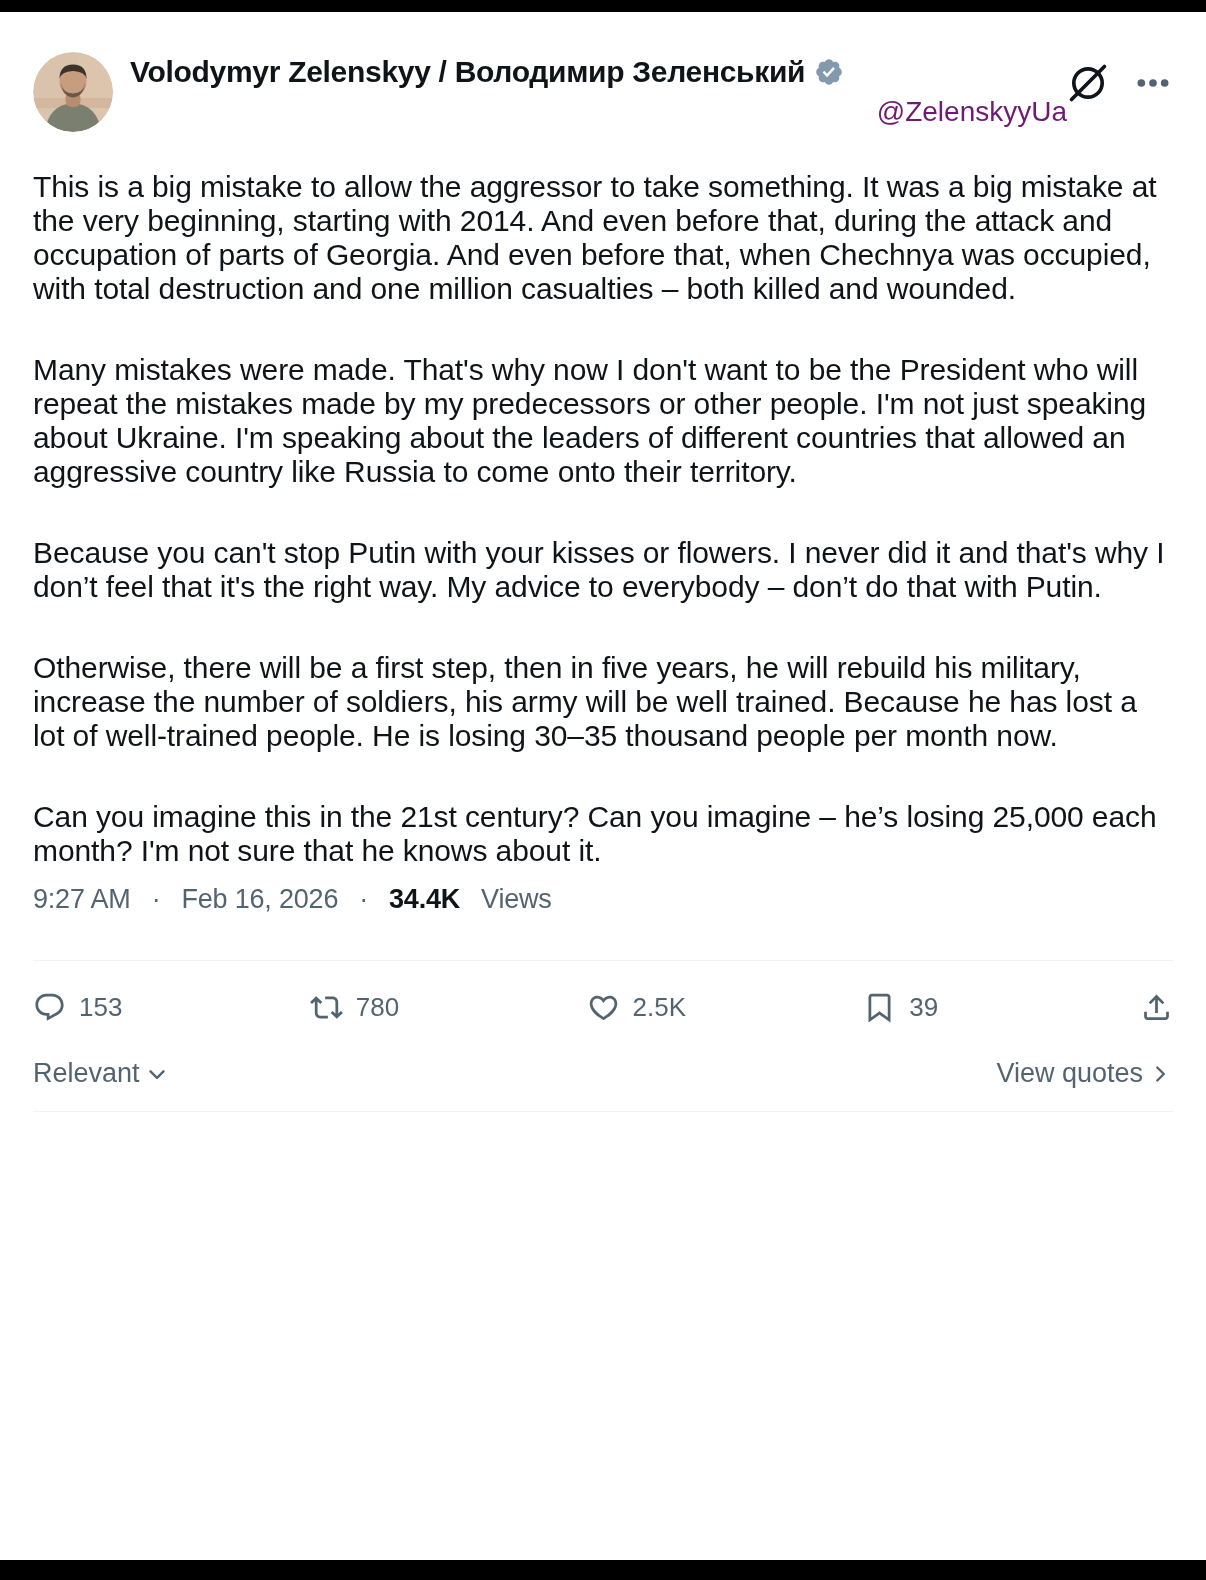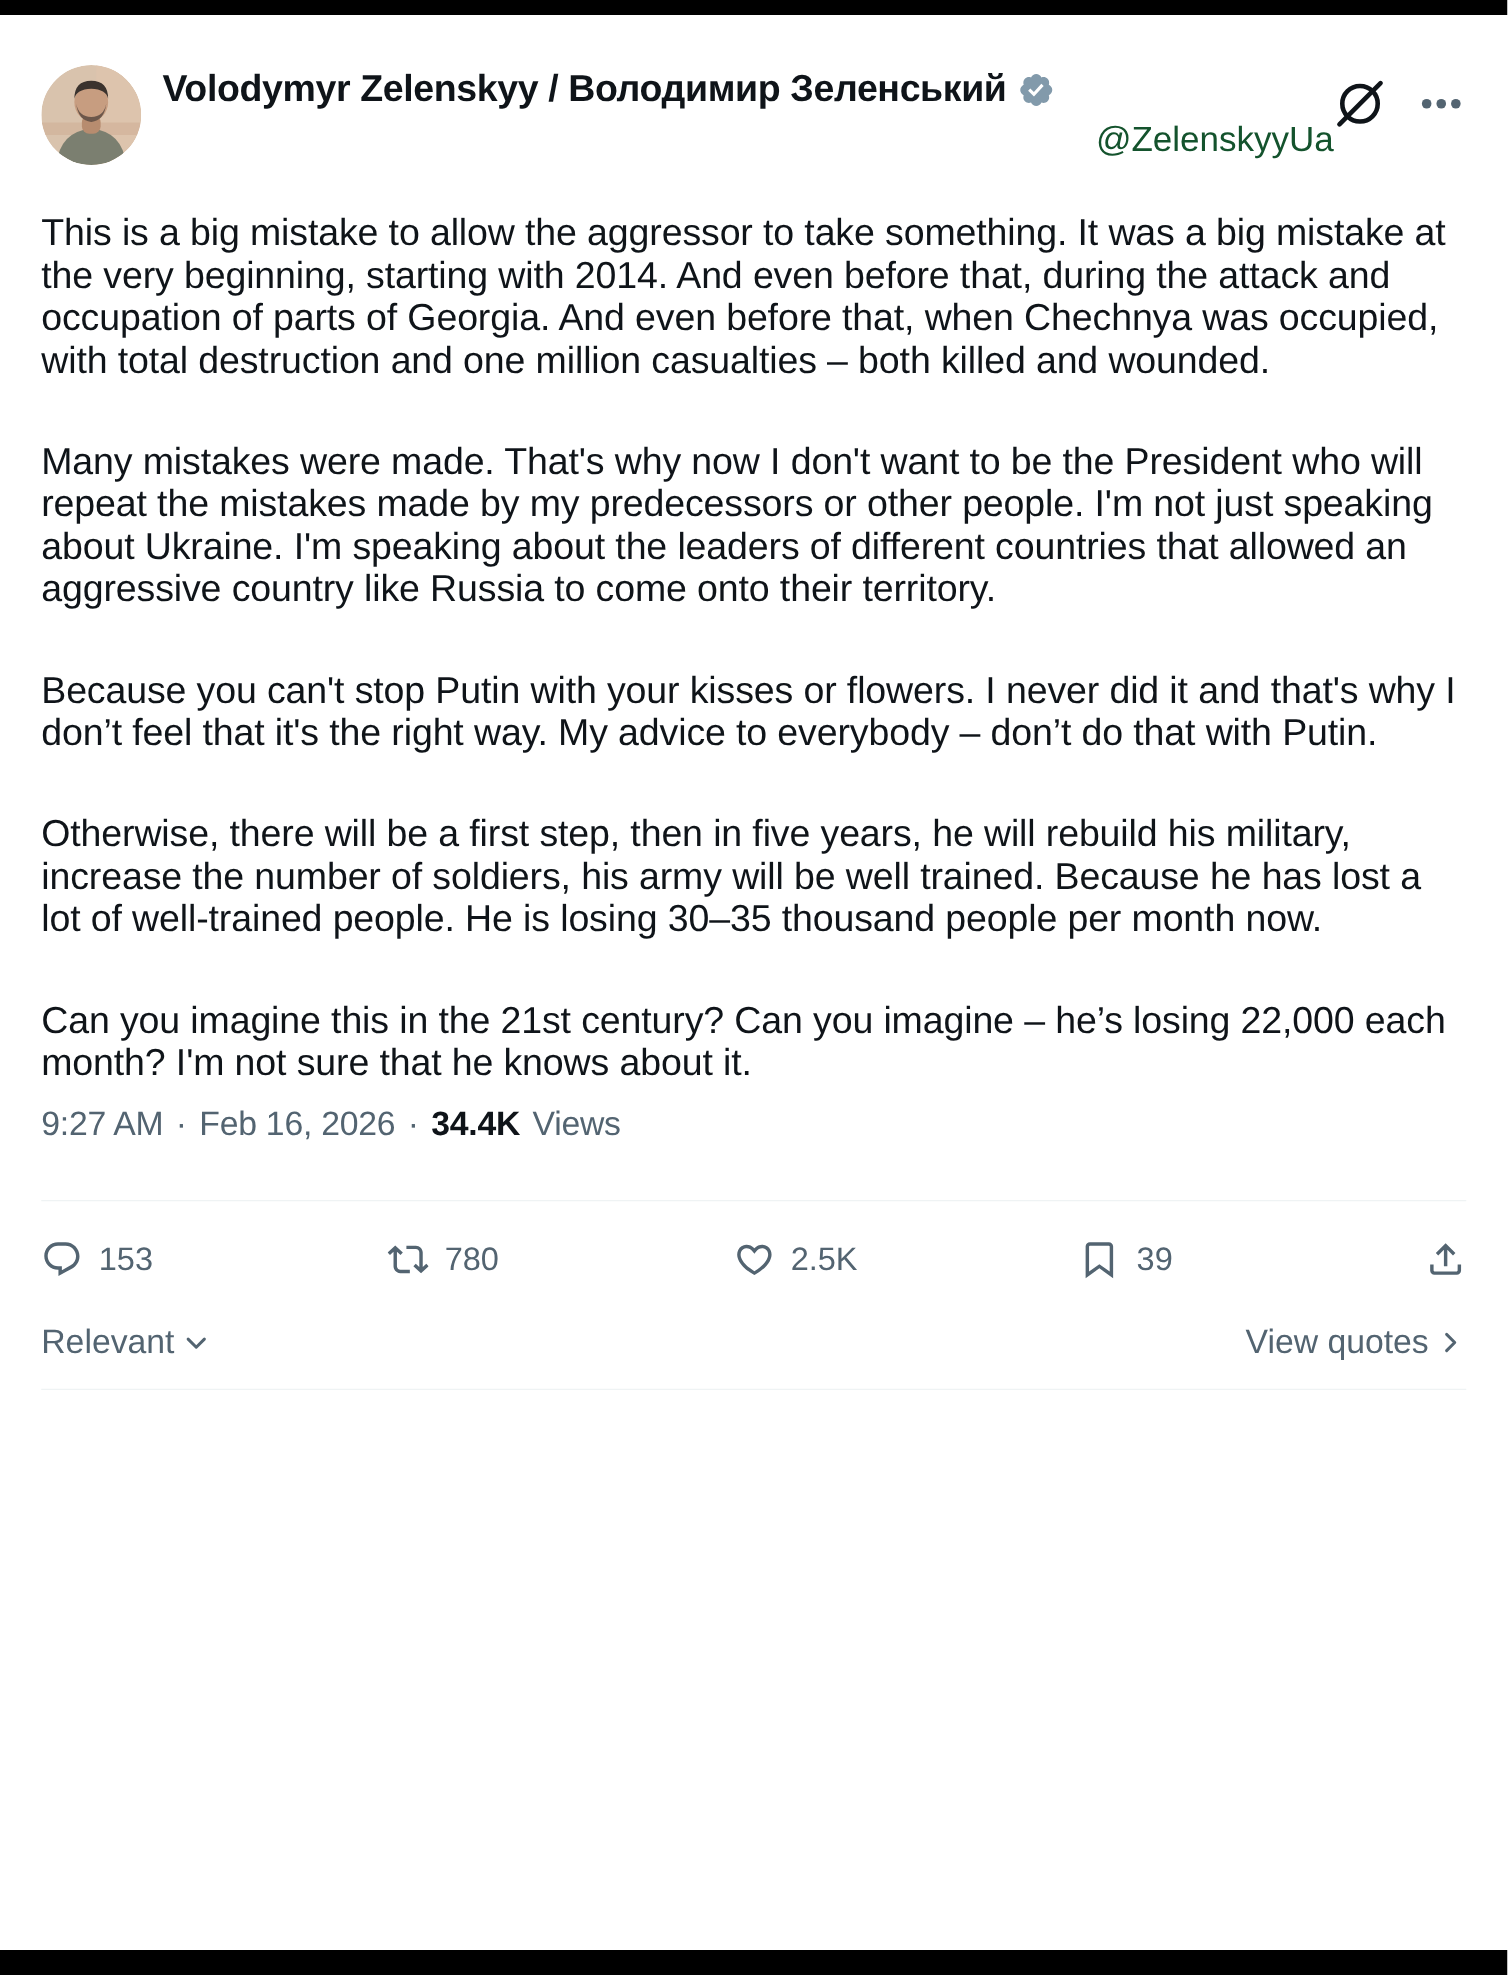--- a/index.html
+++ b/index.html
@@ -24,39 +24,39 @@
     overflow: hidden; flex: none; cursor: pointer;
   }
   .avatar svg { display: block; width: 100%; height: 100%; }
   .names { margin-left: 17px; flex: 1; padding-top: 3px; min-width: 0; text-align: right; }
   .name-row { display: flex; align-items: center; gap: 9px; }
   .display-name {
     font-weight: bold; font-size: 30px; letter-spacing: -0.3px;
     color: #0f1419; white-space: nowrap;
   }
   .badge { width: 30px; height: 30px; flex: none; }
-  .handle { font-size: 28px; color: #14532d; margin-top: 7px; }
+  .handle { font-size: 28px; color: #701a75; margin-top: 7px; }
   .header-icons { display: flex; align-items: center; gap: 24px; padding-top: 10px; flex: none; }
   .grok-btn, .more-btn { background: none; border: none; padding: 0; cursor: pointer; line-height: 0; }
   .grok-btn svg { width: 42px; height: 42px; }
   .more-btn svg { width: 40px; height: 40px; }
 
   
   .tweet-body {
     margin-top: 38px;
     font-size: 30px; line-height: 34px; letter-spacing: -0.1px;
     color: #0f1419;
   }
   .tweet-body p { margin: 0 0 47px 0; }
   .tweet-body p:last-child { margin-bottom: 0; }
 
   
   .meta {
     margin-top: 16px;
-    display: flex; align-items: flex-start; gap: 10px;
+    display: flex; align-items: flex-start; gap: 21px;
     font-size: 27px; color: #536471; letter-spacing: -0.2px;
   }
   .meta .views-count { font-weight: bold; color: #0f1419; }
 
   .divider { height: 1px; background: #eff3f4; }
   .divider-top { margin-top: 45px; }
   .divider-bottom { margin-top: 22px; }
 
   
   .actions { display: flex; align-items: center; padding-top: 30px; }
@@ -132,21 +132,21 @@
         </svg>
       </button>
     </div>
   </div>
 
   <div class="tweet-body">
     <p>This is a big mistake to allow the aggressor to take something. It was a big mistake at the very beginning, starting with 2014. And even before that, during the attack and occupation of parts of Georgia. And even before that, when Chechnya was occupied, with total destruction and one million casualties – both killed and wounded.</p>
     <p>Many mistakes were made. That's why now I don't want to be the President who will repeat the mistakes made by my predecessors or other people. I'm not just speaking about Ukraine. I'm speaking about the leaders of different countries that allowed an aggressive country like Russia to come onto their territory.</p>
     <p>Because you can't stop Putin with your kisses or flowers. I never did it and that's why I don’t feel that it's the right way. My advice to everybody – don’t do that with Putin.</p>
     <p>Otherwise, there will be a first step, then in five years, he will rebuild his military, increase the number of soldiers, his army will be well trained. Because he has lost a lot of well-trained people. He is losing 30–35 thousand people per month now.</p>
-    <p>Can you imagine this in the 21st century? Can you imagine – he’s losing 22,000 each month? I'm not sure that he knows about it.</p>
+    <p>Can you imagine this in the 21st century? Can you imagine – he’s losing 25,000 each month? I'm not sure that he knows about it.</p>
   </div>
 
   <div class="meta">
     <span>9:27 AM</span>
     <span>·</span>
     <span>Feb 16, 2026</span>
     <span>·</span>
     <span class="views-count">34.4K</span>
     <span>Views</span>
   </div>

